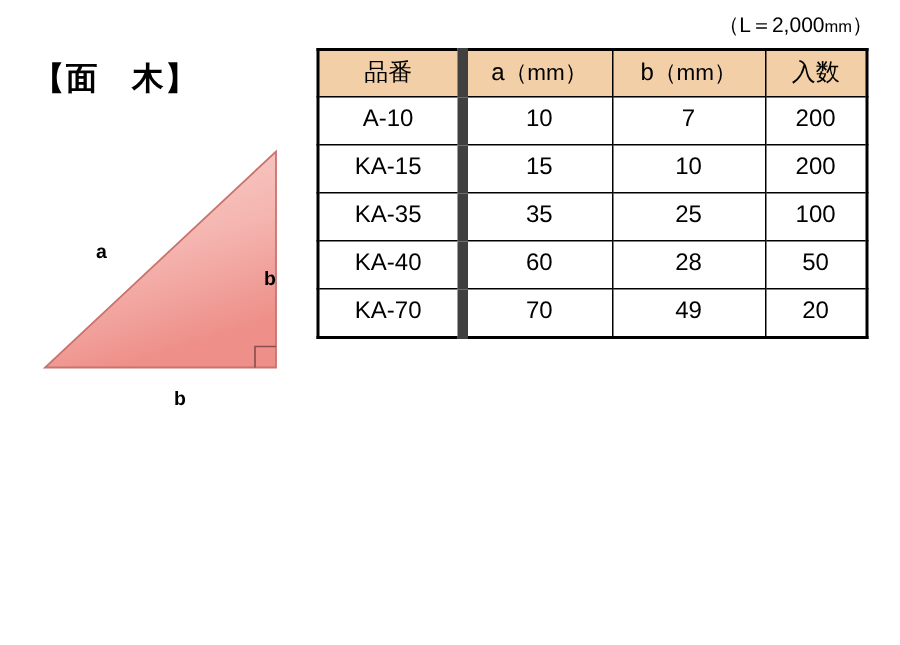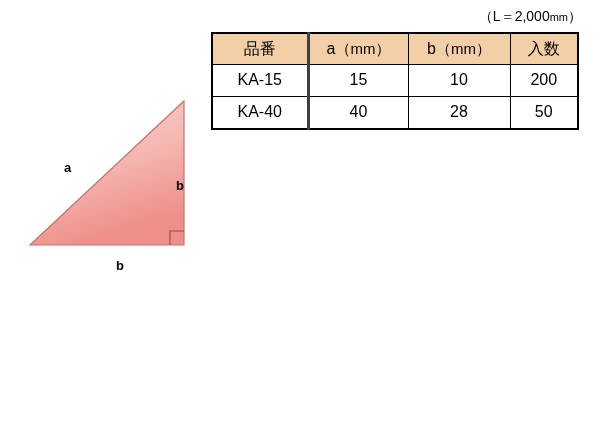--- a/index.html
+++ b/index.html
@@ -97,21 +97,21 @@
   }
 
   
   col.c-part { width: 96px; }
   col.c-a    { width: 100px; }
   col.c-b    { width: 102px; }
   col.c-qty  { width: 68px; }
 
   
   table#spec-table .sep-right {
-    border-right: 3px solid #404040;
+    border-right: 7px solid #404040;
   }
 
   
   table#spec-table {
     border: 2px solid #000000;
   }
 
   .unit-mm {
     font-size: 15px;
   }
@@ -124,20 +124,21 @@
 
   td.tall {
     height: 48px;
   }
 </style>
 </head>
 <body>
 
 <div id="left-panel">
 
+  <div id="section-title">【面　木】</div>
 
   <div id="triangle-figure">
     <svg width="180" height="175" viewBox="0 0 180 175">
       <defs>
         <linearGradient id="triGrad" x1="0" y1="0" x2="0.35" y2="1">
           <stop offset="0%" stop-color="#f9d2ce"></stop>
           <stop offset="55%" stop-color="#f5b6b1"></stop>
           <stop offset="100%" stop-color="#ee8f89"></stop>
         </linearGradient>
       </defs>
@@ -166,37 +167,55 @@
     <thead>
       <tr>
         <th class="sep-right">品番</th>
         <th><span>a</span><span class="unit-mm">（mm）</span></th>
         <th><span>b</span><span class="unit-mm">（mm）</span></th>
         <th>入数</th>
       </tr>
     </thead>
     <tbody>
 
+      <tr>
+        <td class="sep-right">A-10</td>
+        <td>10</td>
+        <td>7</td>
+        <td>200</td>
+      </tr>
 
       <tr>
         <td class="sep-right">KA-15</td>
         <td>15</td>
         <td>10</td>
         <td>200</td>
       </tr>
 
 
 
 
+      <tr>
+        <td class="sep-right">KA-35</td>
+        <td>35</td>
+        <td>25</td>
+        <td>100</td>
+      </tr>
 
       <tr>
         <td class="sep-right">KA-40</td>
-        <td>40</td>
+        <td>60</td>
         <td>28</td>
         <td>50</td>
       </tr>
 
 
 
+      <tr>
+        <td class="sep-right">KA-70</td>
+        <td>70</td>
+        <td>49</td>
+        <td>20</td>
+      </tr>
 
     </tbody>
   </table>
 </div>
 
 </body></html>

